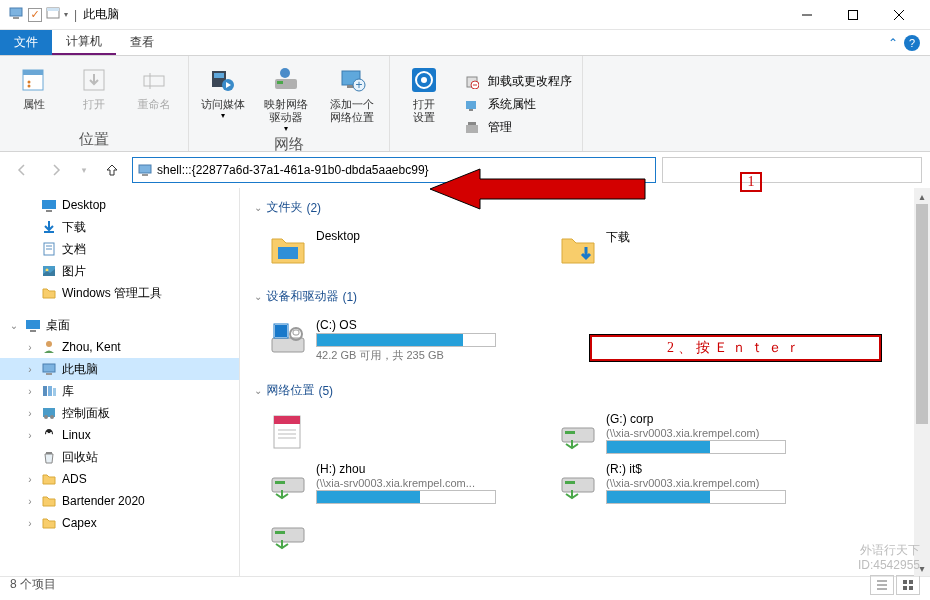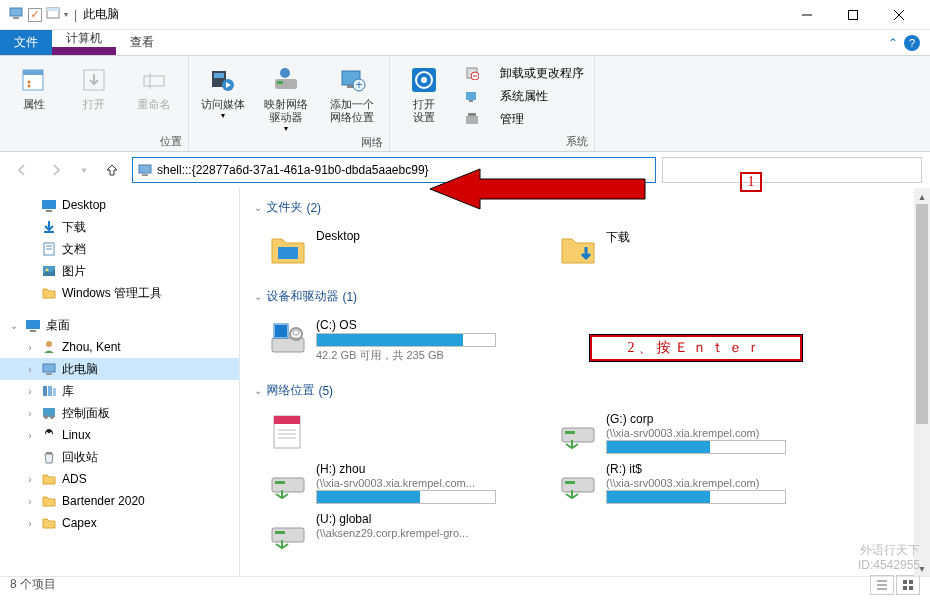--- a/index.html
+++ b/index.html
@@ -6,34 +6,34 @@
 body{width:930px;height:600px;background:#fff;overflow:hidden;position:relative}
 .titlebar{height:30px;background:#fff;display:flex;align-items:center;padding:0 8px;border-bottom:1px solid #e5e5e5}
 .titlebar .icons-left{display:flex;gap:4px;align-items:center}
 .titlebar .titlesep{margin:0 6px;color:#666}
 .titlebar .title{color:#000}
 .winbtns{margin-left:auto;display:flex}
 .winbtn{width:46px;height:30px;display:flex;align-items:center;justify-content:center;cursor:pointer}
 .ribbon-tabs{height:26px;display:flex;align-items:stretch;background:#fff;border-bottom:1px solid #d4d4d4;position:relative}
 .rtab{padding:7px 14px;display:flex;align-items:center;cursor:pointer;color:#333}
 .rtab.file{background:#1979ca;color:#fff}
-.rtab.active{border-bottom:8px solid #701a75}
+.rtab.active{border-bottom:2px solid #701a75}
 .rtab-spacer{flex:1}
 .rtab-help{padding:0 10px;display:flex;align-items:center;gap:6px}
 .help-circle{width:16px;height:16px;border-radius:50%;background:#1979ca;color:#fff;display:flex;align-items:center;justify-content:center;font-size:11px}
 .ribbon{height:96px;background:#f5f6f7;display:flex;border-bottom:1px solid #d4d4d4}
 .rgroup{display:flex;flex-direction:column;border-right:1px solid #e0e0e0;padding:4px 6px 2px}
 .rgroup-body{flex:1;display:flex;gap:4px}
-.rgroup-label{text-align:right;color:#555;font-size:11px;padding-top:2px}
+.rgroup-label{text-align:center;color:#555;font-size:15px;padding-top:2px}
 .rbtn{display:flex;flex-direction:column;align-items:center;justify-content:flex-start;width:56px;cursor:pointer;padding-top:4px}
 .rbtn.wide{width:62px}
 .rbtn .ico{width:32px;height:32px;display:flex;align-items:center;justify-content:center;margin-bottom:2px}
 .rbtn .lbl{text-align:center;font-size:11px;color:#333;line-height:1.2}
 .rstack{display:flex;flex-direction:column;gap:2px;justify-content:center;padding-left:4px}
-.rstack .srow{display:flex;align-items:center;gap:20px;cursor:pointer;padding:2px 4px;white-space:nowrap;font-size:11px}
+.rstack .srow{display:flex;align-items:center;gap:8px;cursor:pointer;padding:2px 4px;white-space:nowrap;font-size:11px}
 .srow .sico{width:16px;height:16px;display:flex;align-items:center;justify-content:center}
 .navbar{height:36px;display:flex;align-items:center;padding:4px 8px;gap:6px}
 .navbtn{width:28px;height:28px;display:flex;align-items:center;justify-content:center;color:#bbb;cursor:pointer}
 .navbtn.enabled{color:#333}
 .addr{flex:1;height:26px;border:1px solid #1979ca;display:flex;align-items:center;padding:0 4px;background:#fff}
 .addr .pcico{width:16px;height:16px;margin-right:4px}
 .addr input{flex:1;border:none;outline:none;font-size:12px;font-family:inherit}
 .searchbox{width:260px;height:26px;border:1px solid #ccc;background:#fff}
 .body{display:flex;height:calc(600px - 30px - 26px - 96px - 36px - 24px)}
 .tree{width:240px;border-right:1px solid #e5e5e5;overflow-y:auto;padding:6px 0}
@@ -54,21 +54,21 @@
 .item .iname{font-size:12px;white-space:nowrap;overflow:hidden;text-overflow:ellipsis}
 .item .isub{font-size:11px;color:#777;white-space:nowrap;overflow:hidden;text-overflow:ellipsis}
 .progbar{width:180px;height:14px;border:1px solid #bfbfbf;background:#fff;position:relative}
 .progbar .fill{position:absolute;left:0;top:0;bottom:0;background:#26a0da}
 .status{height:16px;border-top:1px solid #e5e5e5;display:flex;align-items:center;padding:0 10px;font-size:11px;color:#555}
 .status .spacer{flex:1}
 .status .viewbtn{width:24px;height:20px;border:1px solid #ccc;margin-left:2px;display:flex;align-items:center;justify-content:center;cursor:pointer}
 
 .arrow-annot{position:absolute;top:164px;left:430px;pointer-events:none}
 .red-box1{position:absolute;top:172px;left:740px;width:22px;height:20px;border:2px solid #c00;display:flex;align-items:center;justify-content:center;color:#c00;font-family:serif;font-size:14px;pointer-events:none}
-.annot2{position:absolute;top:335px;left:590px;width:212px;height:26px;border:2px solid #c00;box-shadow:0 0 0 1px #000;display:flex;align-items:center;justify-content:center;color:#c00;font-family:"SimSun",serif;font-size:14px;letter-spacing:4px;pointer-events:none;background:rgba(255,255,255,.4)}
+.annot2{position:absolute;top:335px;left:590px;width:291px;height:26px;border:2px solid #c00;box-shadow:0 0 0 1px #000;display:flex;align-items:center;justify-content:center;color:#c00;font-family:"SimSun",serif;font-size:14px;letter-spacing:4px;pointer-events:none;background:rgba(255,255,255,.4)}
 .watermark{position:absolute;right:10px;bottom:26px;color:#bdbdbd;font-size:12px;text-align:right;line-height:1.3;pointer-events:none}
 .scrollbar{position:absolute;right:0;top:0;width:16px;bottom:0;background:#f0f0f0}
 .scrollbar .thumb{position:absolute;left:2px;right:2px;top:0;height:220px;background:#c2c2c2}
 .scrollbar .sbtn{position:absolute;left:0;right:0;height:16px;display:flex;align-items:center;justify-content:center;color:#666;font-size:10px}
 </style>
 </head>
 <body>
 
 <div class="titlebar">
   <div class="icons-left">
@@ -233,21 +233,20 @@
             <span class="sico">
               <svg width="14" height="14">
                 <rect x="1" y="4" width="12" height="8" fill="#b0b0b0"></rect>
                 <rect x="3" y="1" width="8" height="3" fill="#888"></rect>
               </svg>
             </span>
             <span>管理</span>
           </div>
       </div>
     </div>
-    <div class="rgroup-label">系统</div>
   </div>
 </div>
 
 <div class="navbar">
   <div class="navbtn">
       <svg width="16" height="16">
         <path d="M10 3 L5 8 L10 13" fill="none" stroke="currentColor" stroke-width="1.5"></path>
       </svg>
     </div>
   <div class="navbtn">
@@ -566,24 +565,20 @@
           </div>
         </div>
         <div class="item">
           <div class="iico">
               <svg width="40" height="40">
                 <rect x="4" y="16" width="32" height="14" rx="2" fill="#d8d8d8" stroke="#999"></rect>
                 <rect x="7" y="19" width="10" height="3" fill="#4aa84a"></rect>
                 <path d="M8 32 L14 36 L20 32 M14 36 L14 28" stroke="#4aa84a" fill="none" stroke-width="2"></path>
               </svg>
             </div>
-          <div class="itexts">
-            <span class="iname">(U:) global</span>
-            <span class="isub">(\\aksenz29.corp.krempel-gro...</span>
-          </div>
         </div>
       </div>
     </div>
   </div>
 </div>
 
 <div class="status">
   <span>8 个项目</span>
   <span class="spacer"></span>
   <span class="viewbtn">

